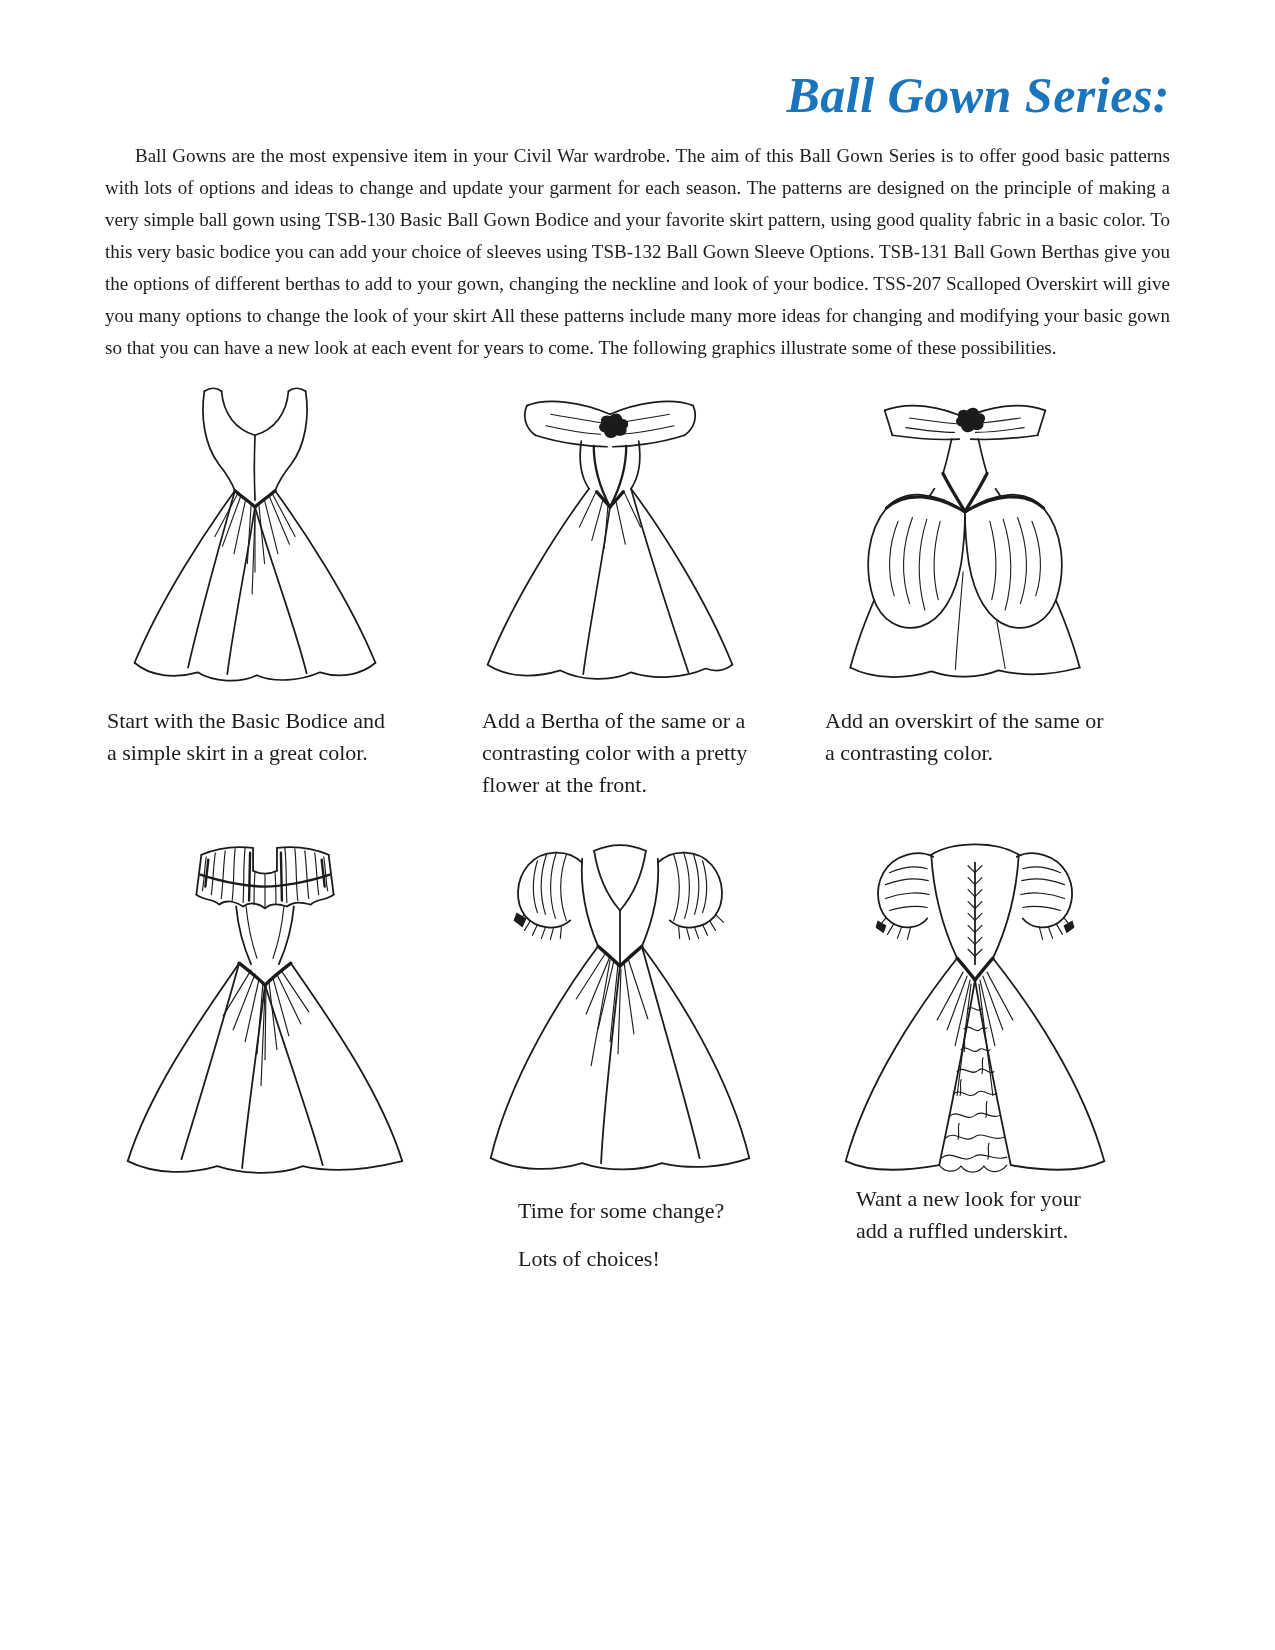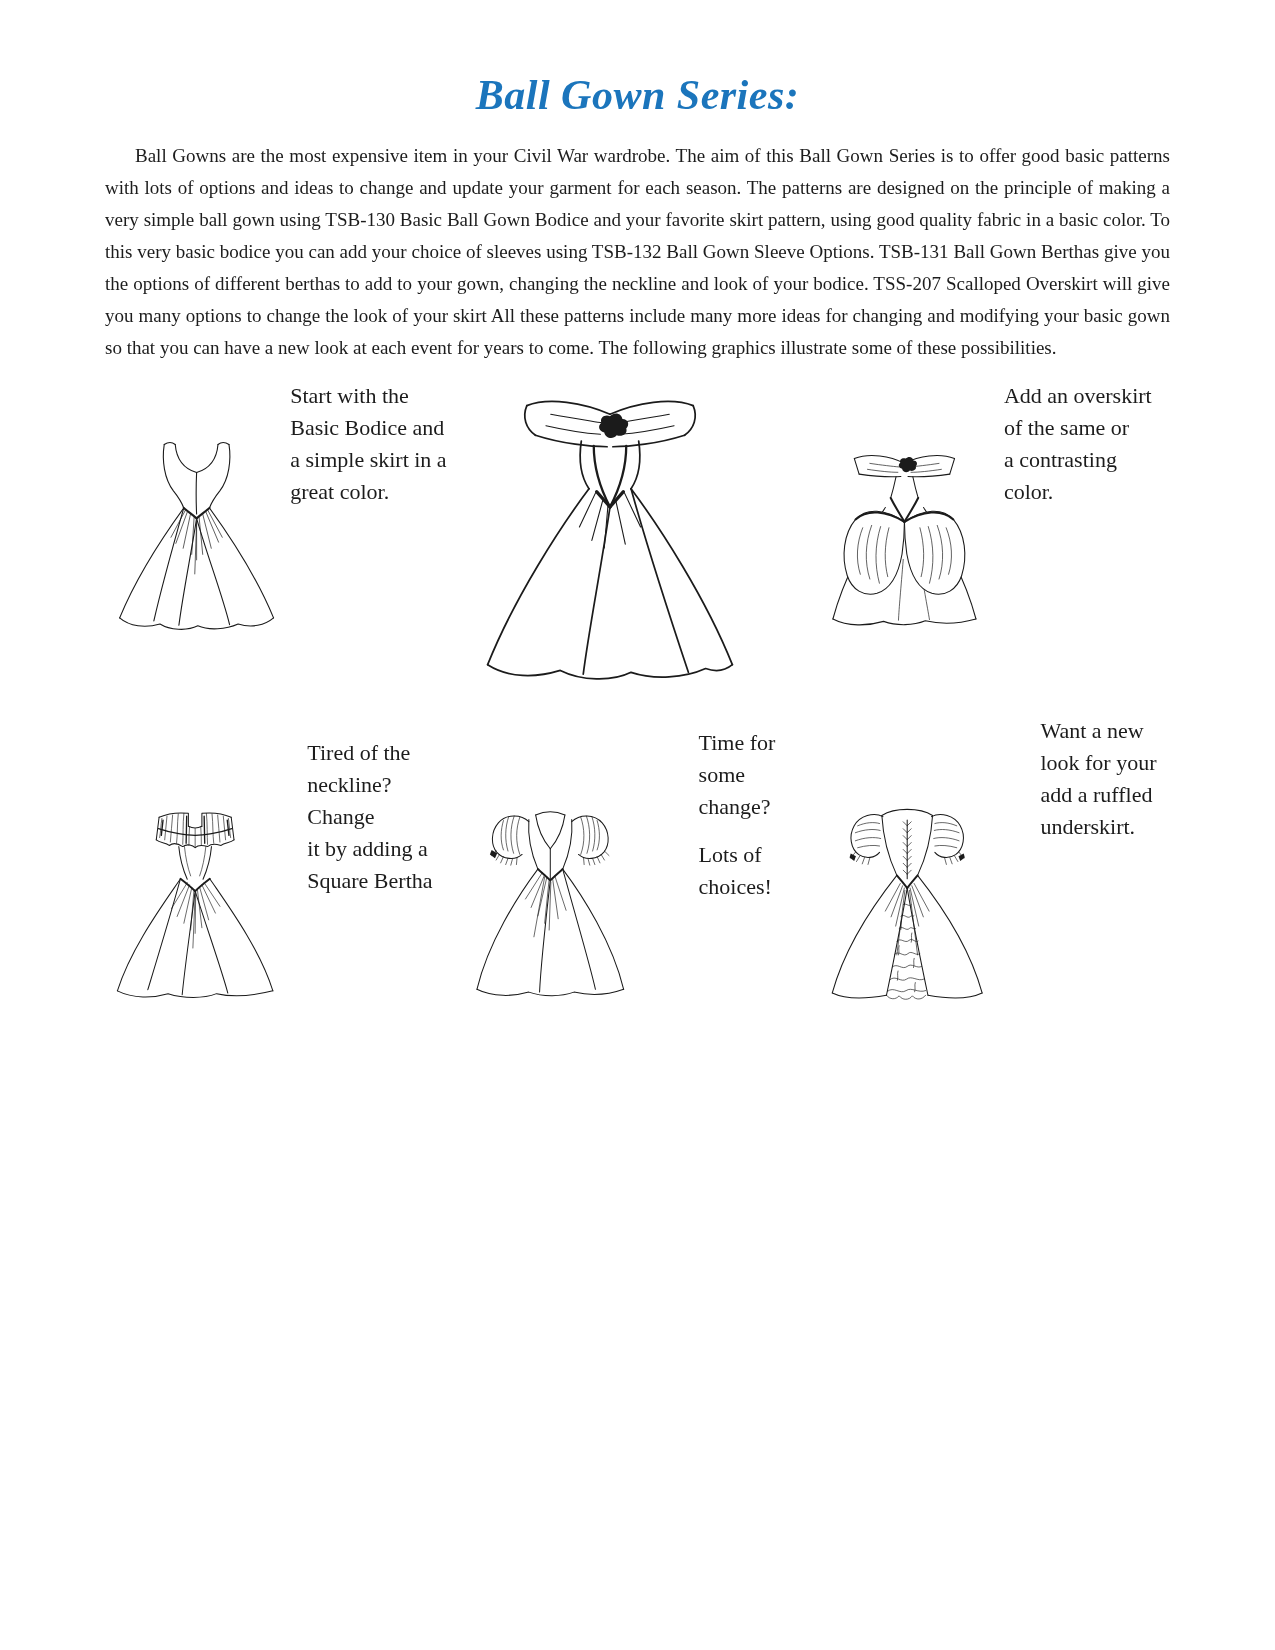--- a/index.html
+++ b/index.html
@@ -3,32 +3,32 @@
 <meta charset="utf-8">
 <style>
   html,body{margin:0;padding:0;background:#e8e8e8;}
   .page{
     width:1275px;height:1650px;background:#ffffff;margin:0 auto;
     font-family:"Liberation Serif","DejaVu Serif",serif;color:#1c1c1c;
     box-sizing:border-box;padding-top:70px;position:relative;overflow:hidden;
   }
   .content{width:1065px;margin:0 auto;}
   h1.title{
-    margin:0 0 20px 0;text-align:center;
-    font-size:42px;line-height:50px;font-weight:bold;font-style:italic;
+    margin:0 0 20px 0;text-align:right;
+    font-size:50px;line-height:50px;font-weight:bold;font-style:italic;
     color:#1b75bc;letter-spacing:0.5px;
   }
   p.intro{
     margin:0;font-size:19px;line-height:32px;text-align:justify;
     text-indent:30px;
   }
   .fig-row{display:flex;width:1065px;margin:12px auto 0 auto;}
   .fig-row.second{margin-top:14px;}
   .art{display:block;}
-  figure{margin:0;display:flex;flex-direction:row;align-items:flex-start;width:355px;}
+  figure{margin:0;display:flex;flex-direction:column;align-items:flex-start;width:355px;}
   figcaption.caption{
     align-self:flex-start;font-size:22px;line-height:32px;margin-top:4px;
   }
   .cap-line{white-space:pre-wrap;}
   .cap1{padding-left:2px;}
   .cap2{padding-left:22px;}
   .cap3{padding-left:10px;}
   .cap4{padding-left:22px;margin-top:22px !important;}
   .cap5{padding-left:58px;margin-top:12px !important;}
   .cap5 .cap-line + .cap-line{margin-top:16px;}
@@ -109,20 +109,25 @@
         <path class="s" d="M172,118 C202,158 250,232 278,302"></path>
         <path class="s" d="M22,302 C44,316 72,316 98,308 C120,319 152,320 172,310 C196,318 228,316 250,306 C264,311 272,307 278,302"></path>
         <path class="s" d="M150,137 C140,205 128,265 122,312"></path>
         <path class="s" d="M172,118 C192,190 216,262 232,310"></path>
         <path class="t" d="M143,128 L131,172"></path>
         <path class="t" d="M148,134 L144,180"></path>
         <path class="t" d="M156,130 L166,176"></path>
         <path class="t" d="M135,122 L118,158"></path>
         <path class="t" d="M165,122 L182,158"></path>
       </svg>
+      <figcaption class="caption cap2">
+        <div class="cap-line">Add a Bertha of the same or a</div>
+        <div class="cap-line">contrasting color with a pretty</div>
+        <div class="cap-line">flower at the front.</div>
+      </figcaption>
     </figure>
 
     <figure>
       <svg class="art" width="300" height="325" viewBox="0 0 300 340">
         <path class="s" d="M150,44 C126,32 92,26 66,36"></path>
         <path class="s" d="M66,36 L74,62"></path>
         <path class="s" d="M74,62 C102,66 128,67 144,66"></path>
         <path class="s" d="M150,44 C174,32 208,26 234,36"></path>
         <path class="s" d="M234,36 L226,62"></path>
         <path class="s" d="M226,62 C198,66 172,67 156,66"></path>
@@ -205,24 +210,20 @@
         <path class="t" d="M154,165 L140,228"></path>
         <path class="t" d="M158,168 L152,240"></path>
         <path class="t" d="M161,172 L160,246"></path>
         <path class="t" d="M164,168 L172,236"></path>
         <path class="t" d="M168,164 L184,222"></path>
         <path class="t" d="M172,160 L196,210"></path>
         <path class="t" d="M146,156 L118,202"></path>
         <path class="t" d="M176,156 L204,198"></path>
         <path class="t" d="M160,176 L156,272"></path>
       </svg>
-      <figcaption class="caption cap4">
-        <div class="cap-line">Tired of the neckline?  Change</div>
-        <div class="cap-line">it by adding a Square Bertha</div>
-      </figcaption>
     </figure>
 
     <figure>
       <svg class="art" width="320" height="368" viewBox="0 0 320 370">
         <path class="s" d="M122,48 C108,34 82,34 68,50 C55,65 54,88 65,102 C76,115 98,117 110,106"></path>
         <path class="t" d="M86,40 C80,58 79,80 85,100"></path>
         <path class="t" d="M96,38 C89,58 88,82 95,104"></path>
         <path class="t" d="M106,40 C99,60 98,84 106,106"></path>
         <path class="t" d="M77,46 C72,62 71,82 77,98"></path>
         <path class="t" d="M64,100 L56,108"></path>

